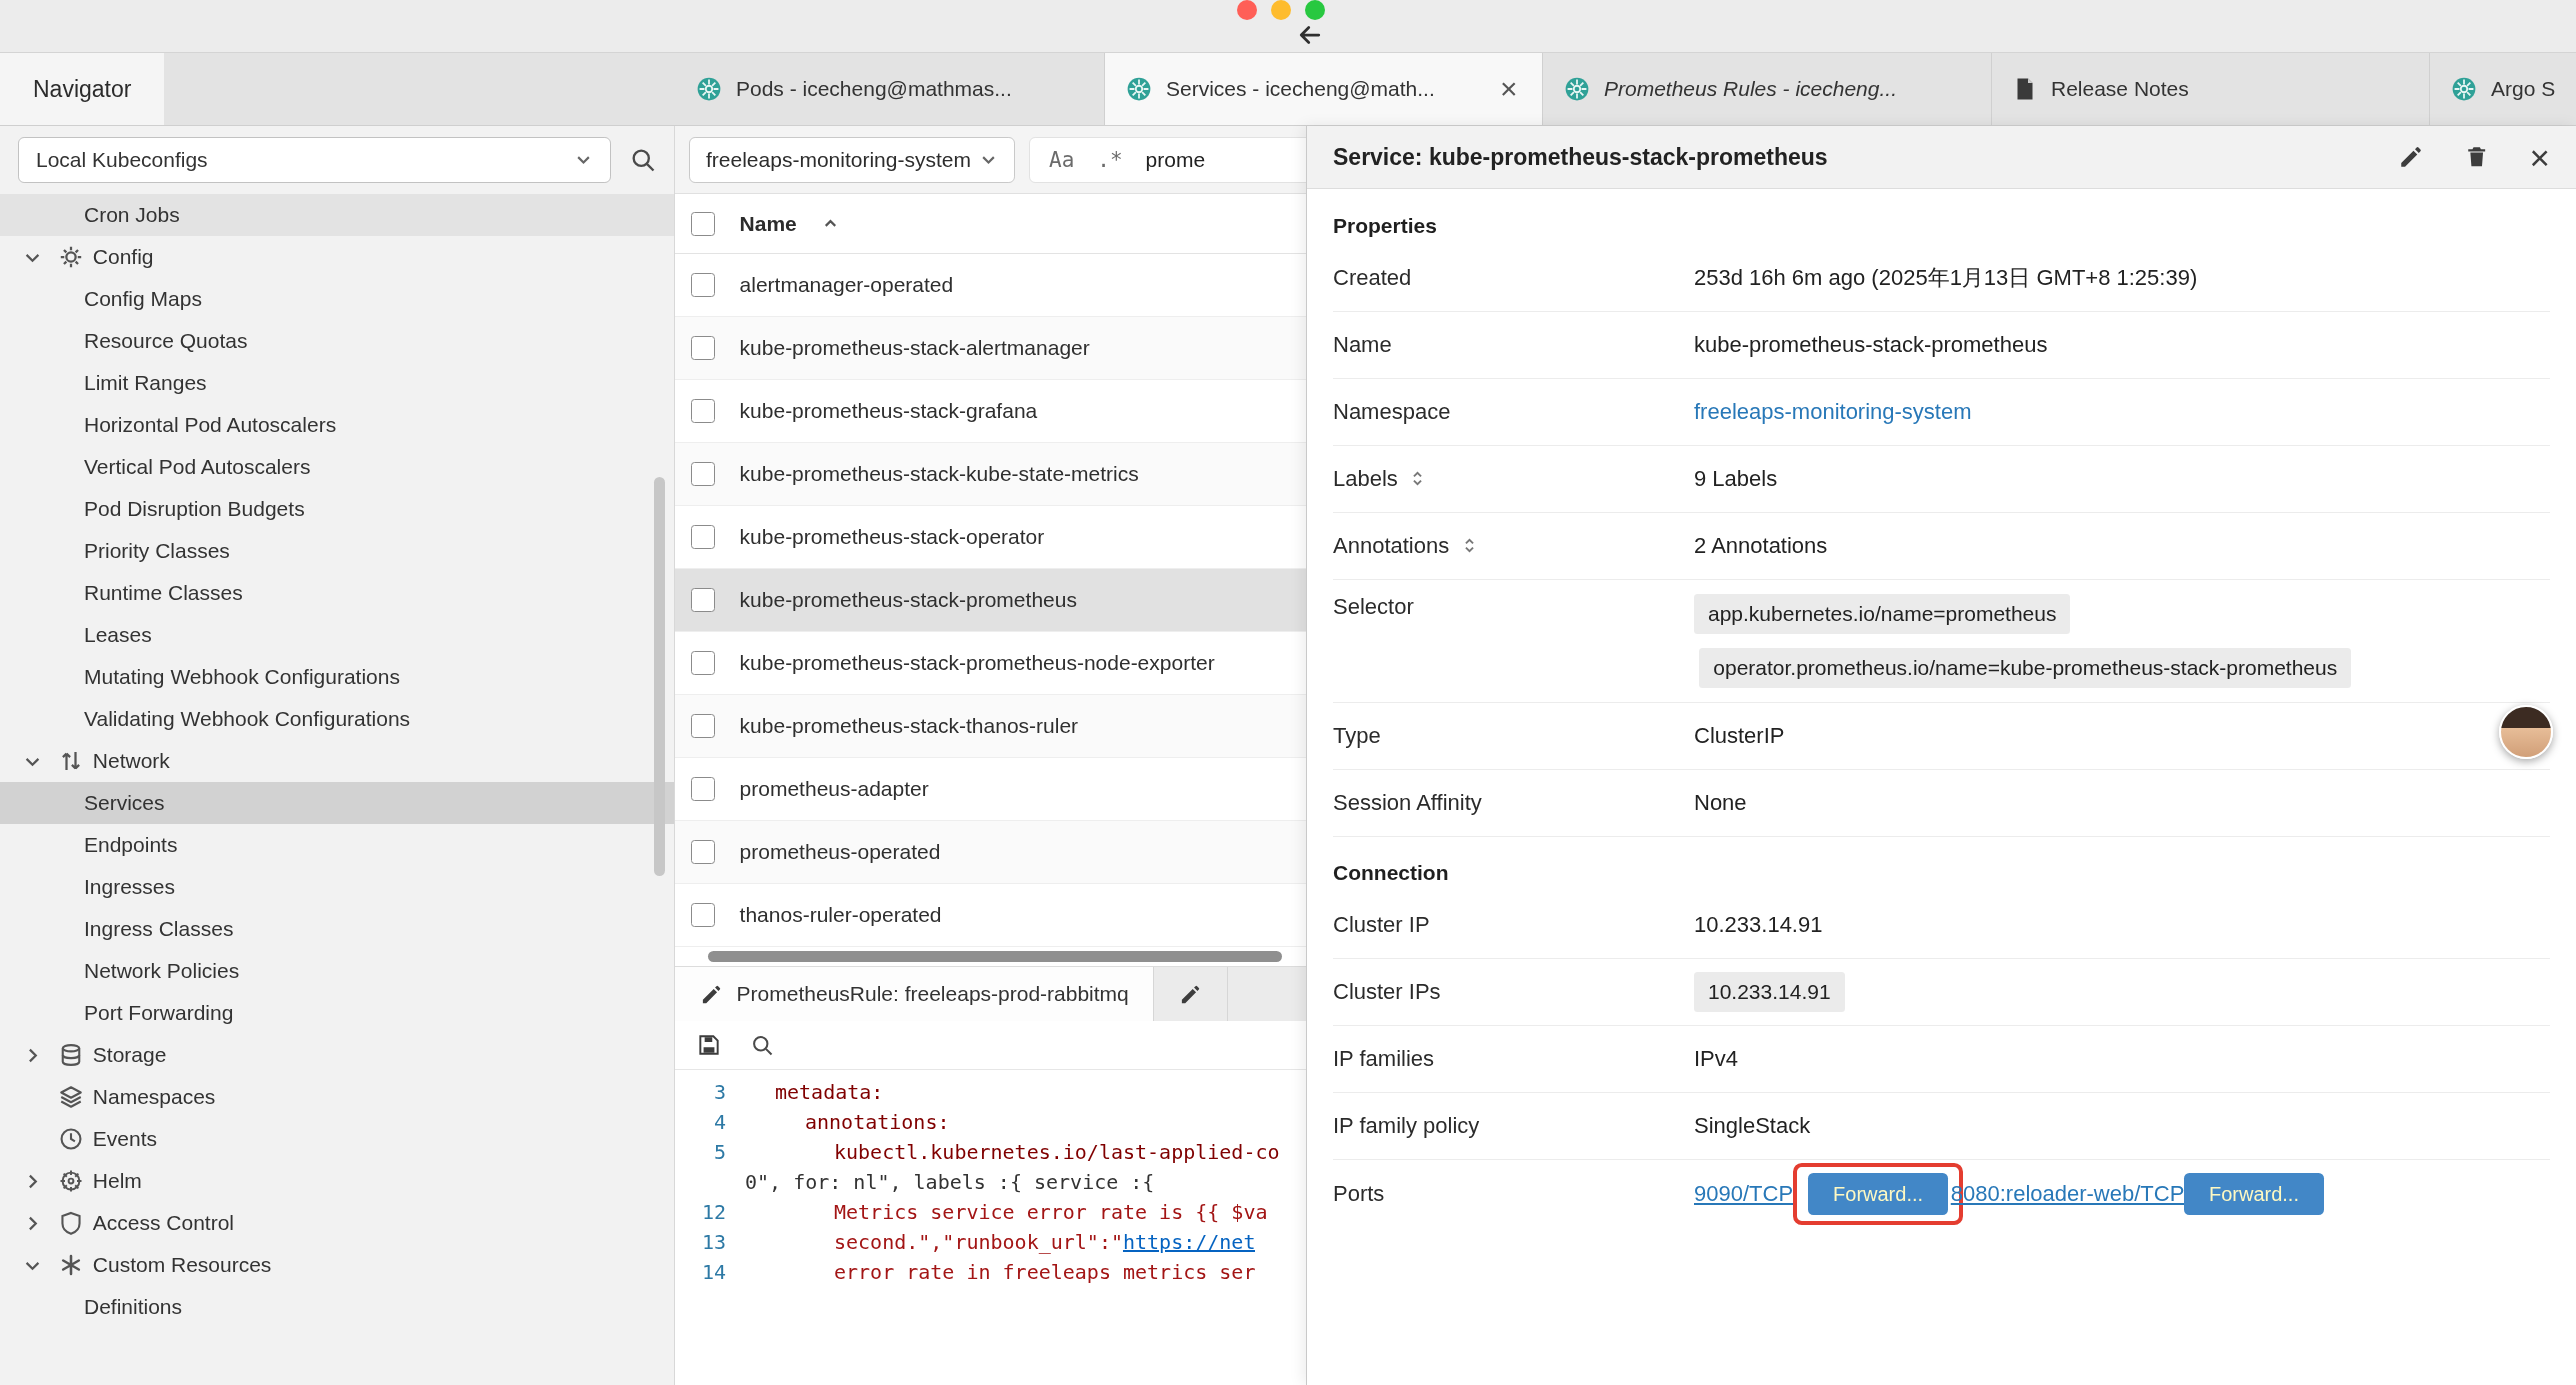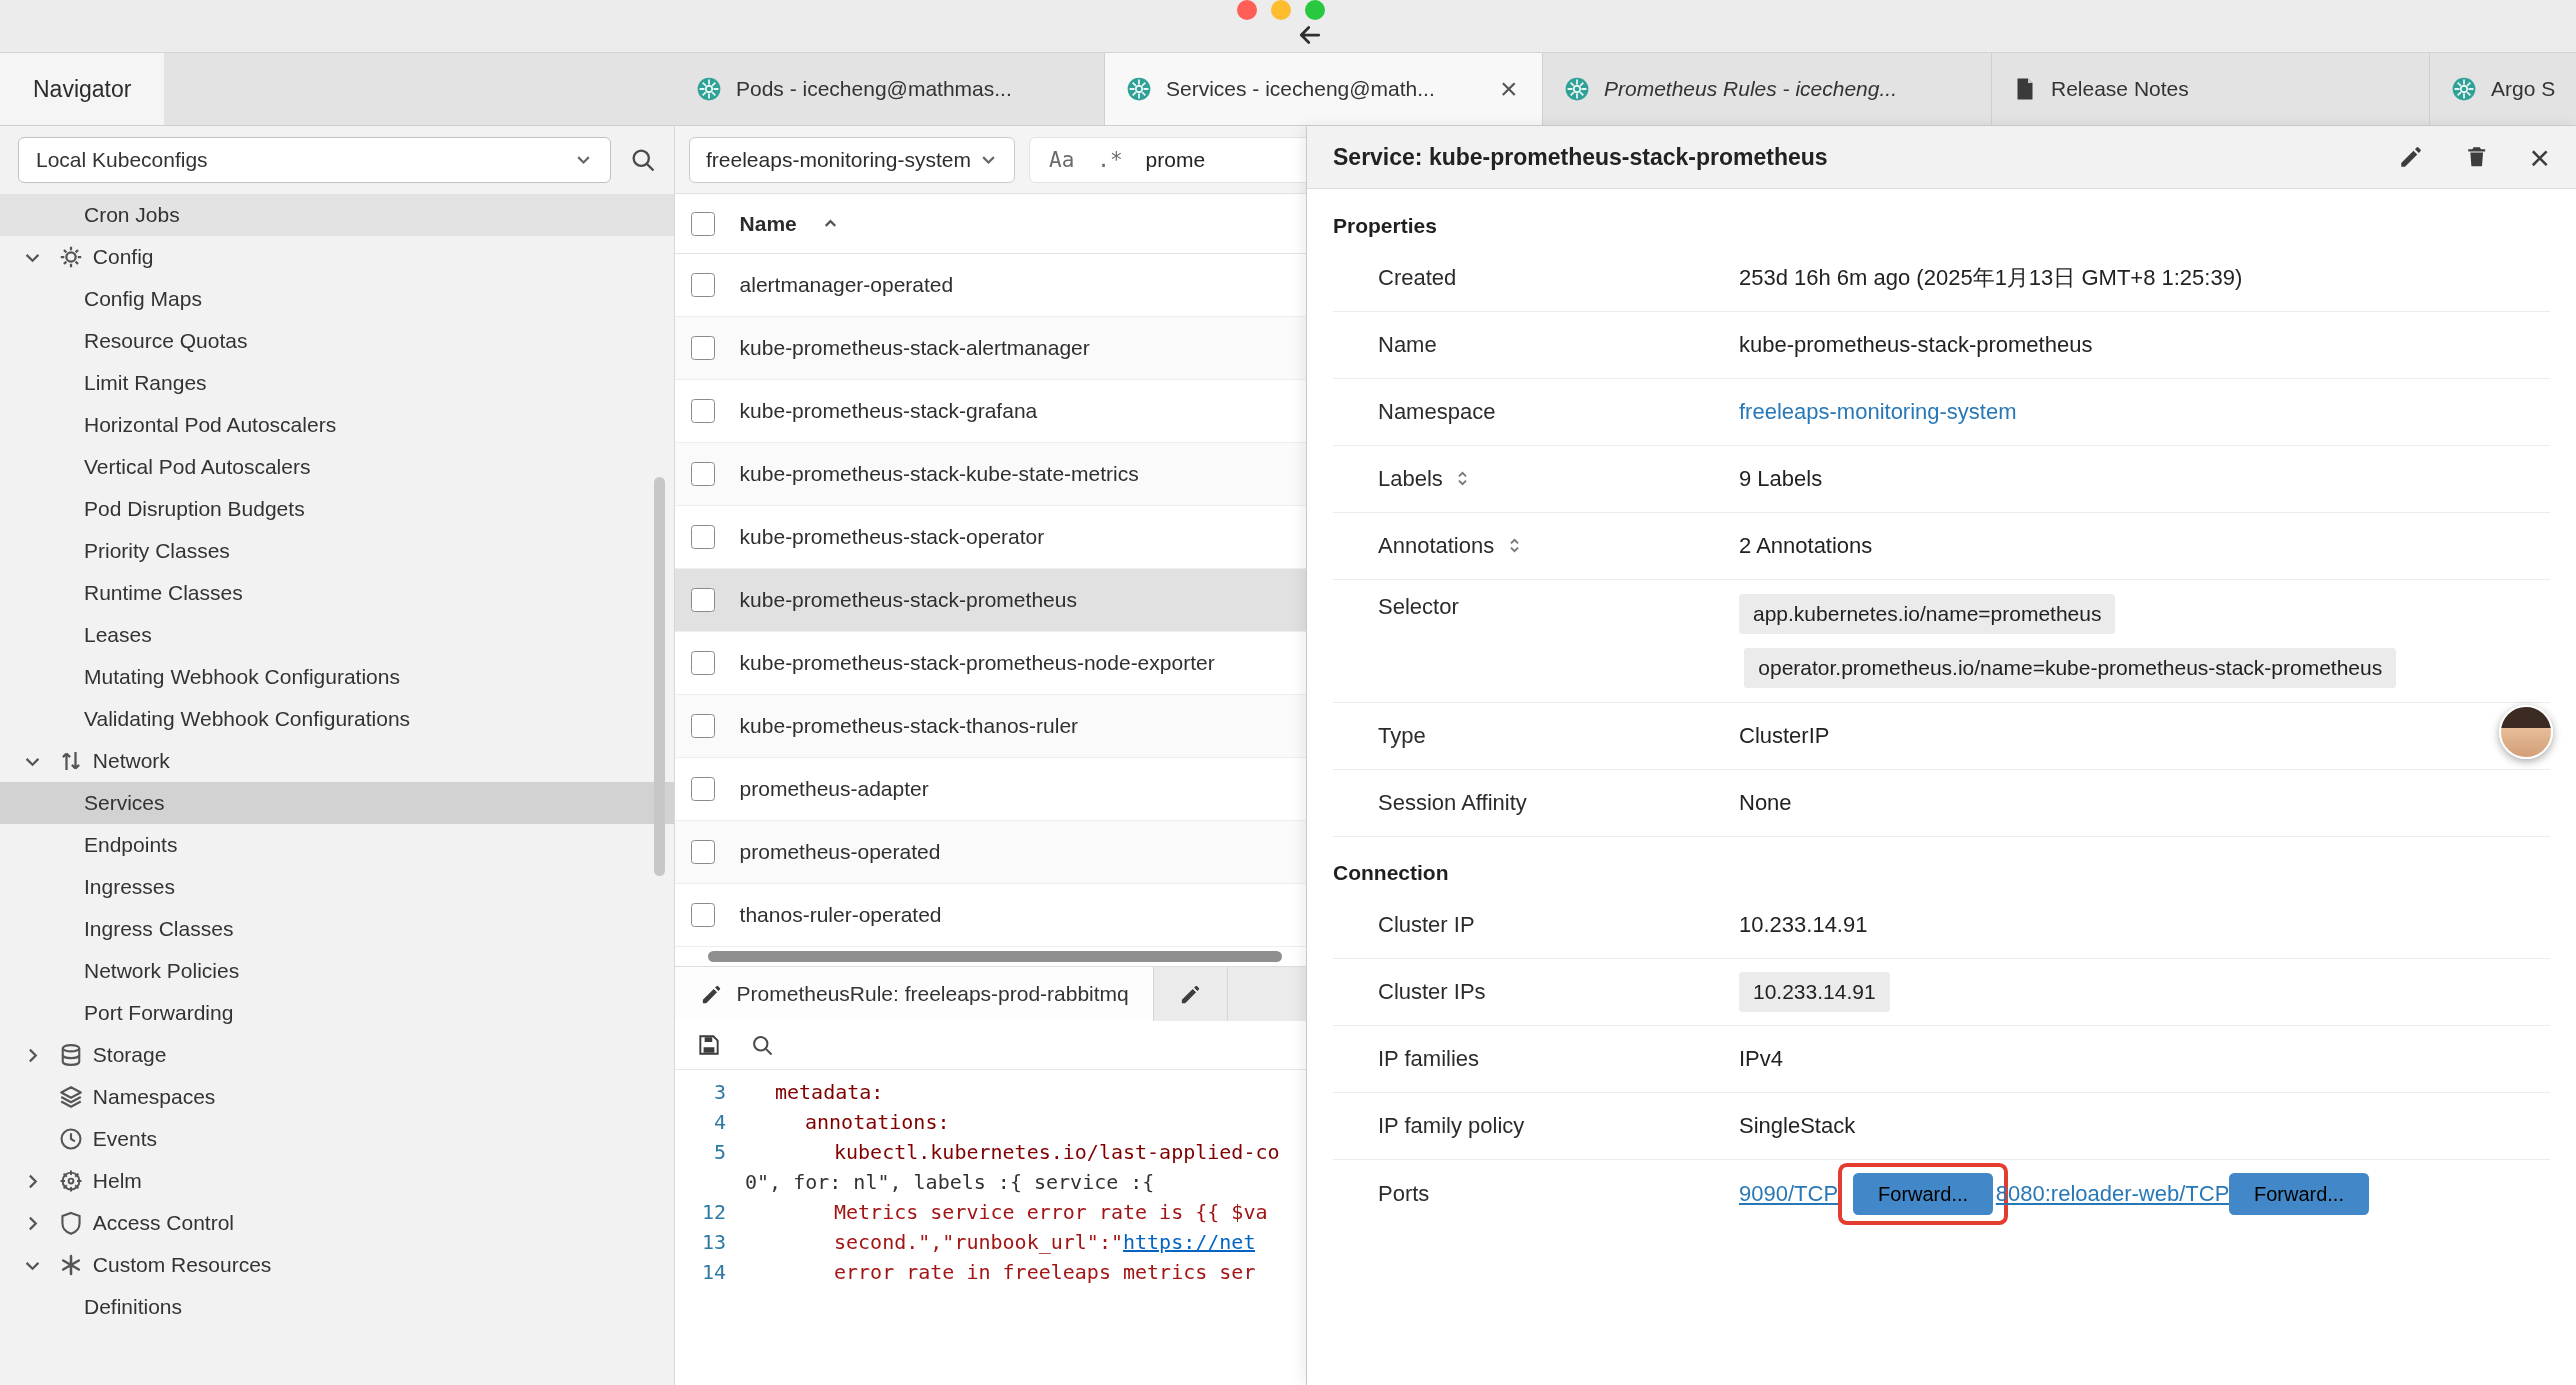--- a/index.html
+++ b/index.html
@@ -105,33 +105,33 @@
     box-shadow:-3.5px 0 14px rgba(0,0,0,.08); }
   .drawer-header { height:63px; background:#f2f2f2; border-bottom:0.9px solid #dddddd;
     display:flex; align-items:center; padding:0 26px; flex:none; }
   .drawer-title { font-size:23px; font-weight:700; color:#222; }
   .drawer-actions { margin-left:auto; display:flex; align-items:center; gap:40px; }
   .dclose { font-size:35px; color:#3d3d3d; line-height:1; cursor:pointer; }
   .drawer-body { flex:1; overflow:hidden; padding:0 26px; }
   .dheading { font-size:21px; font-weight:700; margin:24.6px 0 7px; color:#1f1f1f; }
   .drow { display:flex; align-items:center; min-height:67px; border-bottom:0.9px solid #ececec;
     font-size:22px; }
-  .dlabel { width:361px; flex:none; color:#2b2b2b; display:flex; align-items:center; gap:10.5px;margin-left:45px; }
+  .dlabel { width:361px; flex:none; color:#2b2b2b; display:flex; align-items:center; gap:10.5px; }
   .dvalue { flex:1; color:#222; display:flex; align-items:center; min-width:0; }
   a.nslink { color:#2878b8; text-decoration:none; cursor:pointer; }
   .badge2 { background:#ebebeb; border-radius:3.5px; padding:8px 14px; font-size:21px;
     display:inline-block; white-space:nowrap; }
   .drow.tall { align-items:flex-start; padding:14px 0; }
   .dvalue.badges { flex-direction:column; align-items:flex-start; gap:14px; }
   .badge2.second { margin-left:5.3px; }
   .drow.ports { border-bottom:none; align-items:flex-start; }
   .dvalue.portlines { flex-direction:row; align-items:stretch; }
   .portline { display:flex; align-items:center; justify-content:space-between; height:68px; }
   a.portlink { color:#2878b8; text-decoration:underline; cursor:pointer; }
-  .fwdbtn { background:#4287c7; color:#000000; border:none; border-radius:5.3px; padding:9.6px 24.6px;
+  .fwdbtn { background:#4287c7; color:#fef9c3; border:none; border-radius:5.3px; padding:9.6px 24.6px;
     font-size:20px; font-family:"Liberation Sans", sans-serif; cursor:pointer; }
   .annotation { border:4.4px solid #e43d30; border-radius:8.8px; padding:6.1px 11.4px;
     display:inline-flex; margin-right:-12.3px; }
   .sorticon { display:flex; }
 
   .avatar { position:absolute; right:23px; top:579px; width:54px; height:54px; border-radius:50%;
     border:2.6px solid #fff; box-shadow:0 2.6px 8.8px rgba(0,0,0,.35); z-index:9; cursor:pointer;
     background:linear-gradient(180deg,#3c2b22 0%,#3c2b22 42%,#e7bd98 42%,#d19f78 100%); }
 </style>
 </head>

